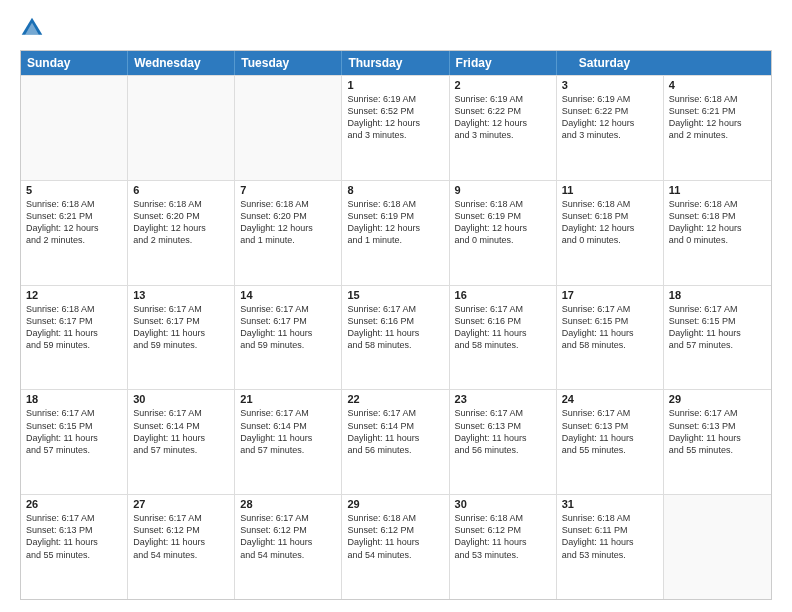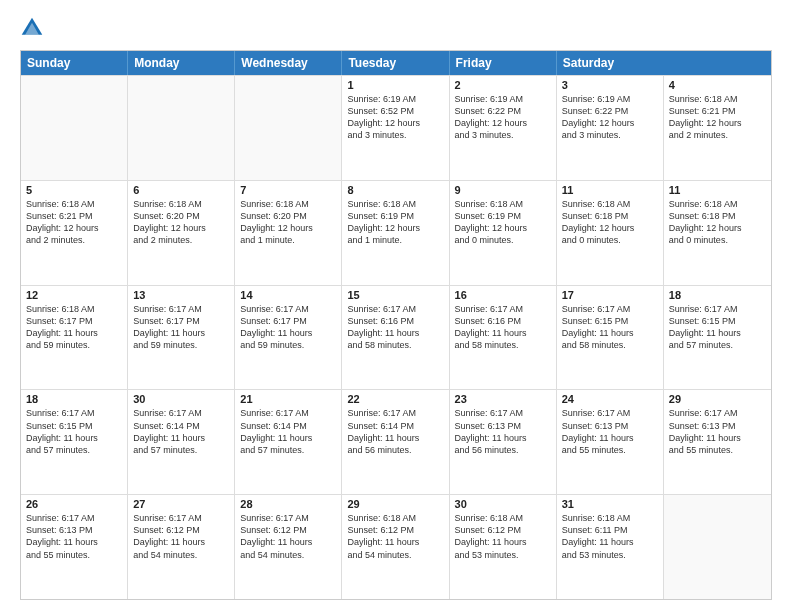--- a/index.html
+++ b/index.html
@@ -63,21 +63,21 @@
       background: #2d7abf;
     }
     .cal-header-cell {
       color: #fff;
       font-size: 12px;
       font-weight: bold;
       padding: 5px 6px;
       text-align: left;
       border-right: 1px solid #5599d0;
     }
-    .cal-header-cell:last-child { border-right: none; }
+    .cal-header-cell:last-child { border-right: none; margin-left: 16px; }
     .cal-body {
       flex: 1;
       display: flex;
       flex-direction: column;
     }
     .cal-row {
       display: grid;
       grid-template-columns: repeat(7, 1fr);
       flex: 1;
       border-top: 1px solid #ddd;
@@ -123,23 +123,23 @@
     </div>
     <div class="title-block">
       <div class="month-title"></div>
       <div class="subtitle"></div>
     </div>
   </div>
 
   <div class="calendar">
     <div class="cal-header" id="cal-header">
         <div class="cal-header-cell">Sunday</div>
-        <div class="cal-header-cell">Monday</div>
         <div class="cal-header-cell">Wednesday</div>
         <div class="cal-header-cell">Tuesday</div>
+        <div class="cal-header-cell">Thursday</div>
         <div class="cal-header-cell">Friday</div>
         <div class="cal-header-cell">Saturday</div>
       </div>
     <div class="cal-body" id="cal-body">
         <div class="cal-row">
           <div class="cal-cell empty"></div>
           <div class="cal-cell empty"></div>
           <div class="cal-cell empty"></div>
           <div class="cal-cell">
             <div class="day-num">1</div>

